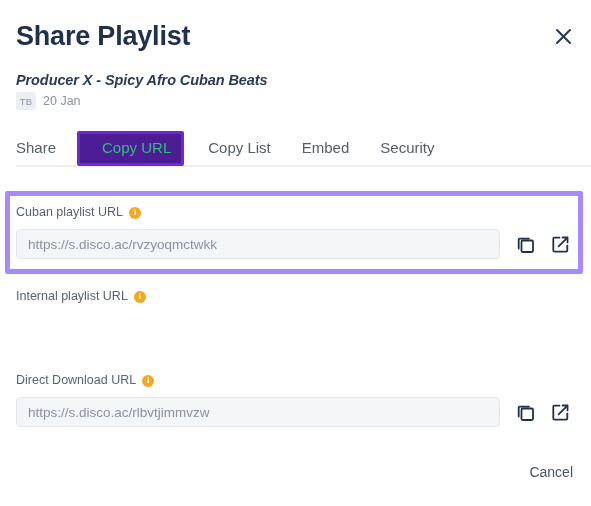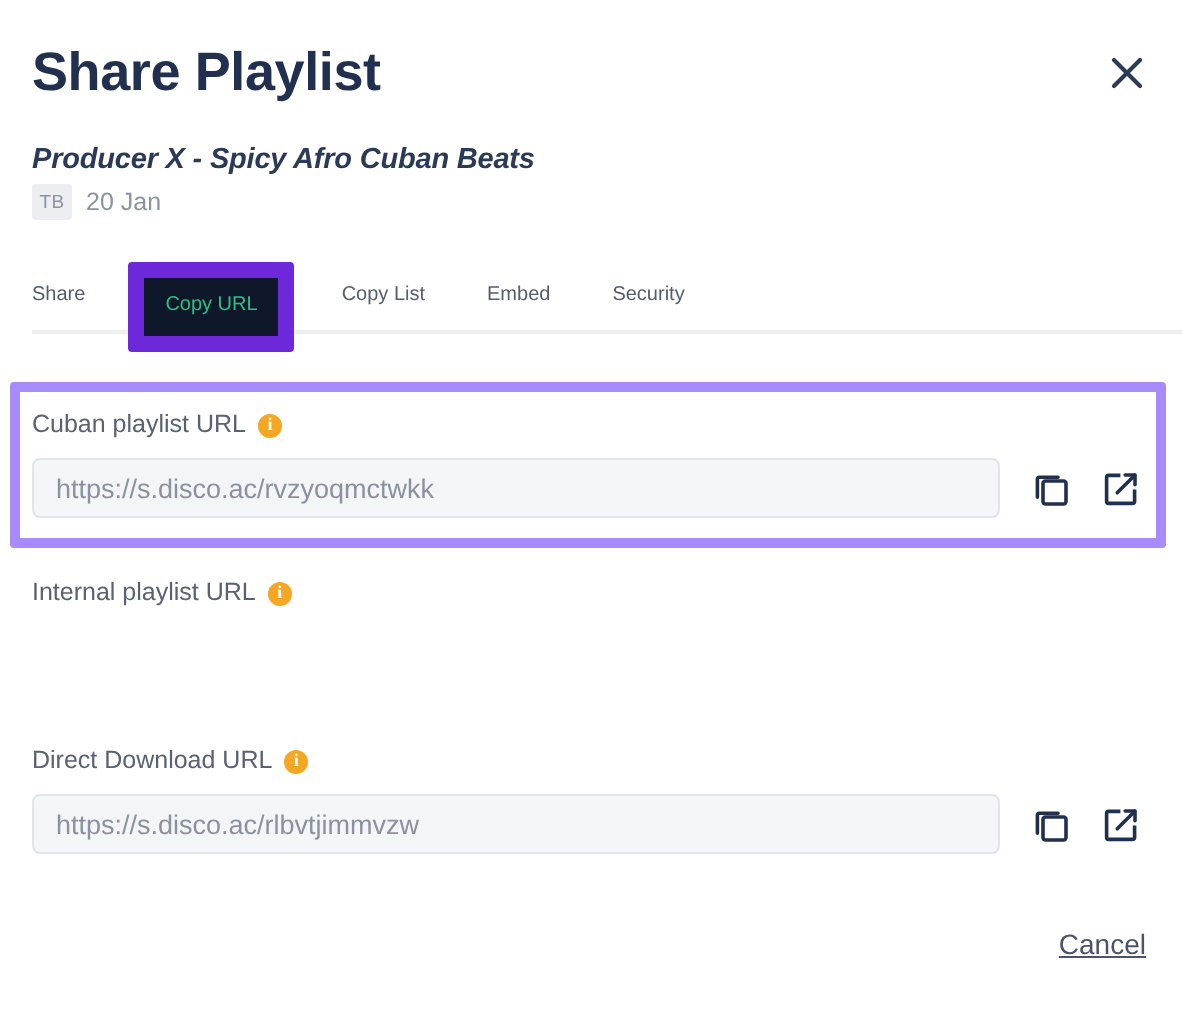--- a/index.html
+++ b/index.html
@@ -102,38 +102,38 @@
     right: 0;
     height: 36px;
   }
   .tab-strip {
     position: relative;
     display: flex;
     align-items: flex-start;
     height: 35px;
   }
   .tab {
-    font-size: 10px;
+    font-size: 15px;
     color: #555d6d;
     line-height: 20px;
     padding: 7px 0 8px 0;
     margin-right: 31px;
     cursor: pointer;
     white-space: nowrap;
   }
   .tab.active {
     color: #2dbf82;
   }
   .tab.highlighted {
-    border: 8px solid #6d28d9;
+    border: 3px solid #6d28d9;
     border-radius: 2px;
-    padding: 4px 10px 5px 11px;
+    padding: 4px 10px 5px 22px;
     margin-left: -10px;
     margin-right: 24px;
-    background: #0f172a;
+    background: #4c1d95;
     position: relative;
     z-index: 2;
   }
   .tabs-divider {
     position: absolute;
     left: 16px;
     top: 165px;
     width: 575px;
     height: 2px;
     background: #eeeff2;
@@ -226,21 +226,20 @@
     right: 18px;
     top: 462px;
     font-size: 14px;
     color: #4a5368;
     line-height: 20px;
     cursor: pointer;
     background: none;
     border: none;
     padding: 0;
     font-family: "Liberation Sans", sans-serif;
-    text-decoration: underline;
   }
 </style>
 </head>
 <body>
 
 <div class="dialog">
 
   <div class="header-row">
     <div class="dialog-title">Share Playlist</div>
     <div class="close-button">

